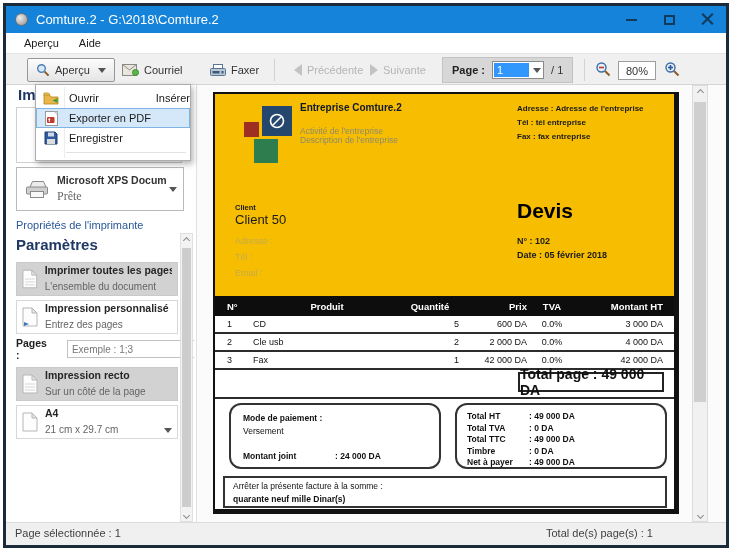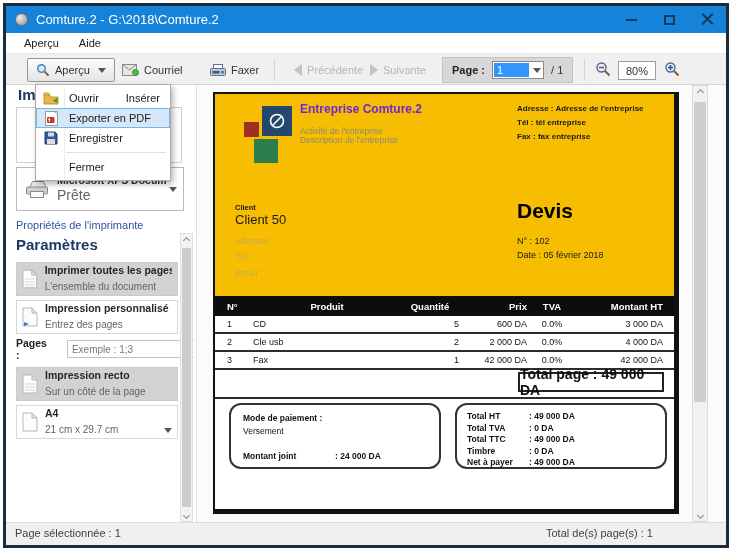--- a/index.html
+++ b/index.html
@@ -32,36 +32,36 @@
   .tri-down-sm { width:0; height:0; border:4px solid transparent; border-top:5px solid #555; border-bottom:0; margin-left:3px; }
   .page-panel { position:absolute; left:436px; top:3px; height:26px; background:#d7d7d7; border:1px solid #c3c3c3; display:flex; align-items:center; gap:7px; padding:0 9px; }
   .page-label { font-weight:bold; color:#222; }
   .page-combo { width:52px; height:18px; background:#fff; border:1px solid #8a8a8a; display:flex; align-items:center; }
   .page-combo .val { flex:1; background:#3297fd; color:#fff; font-size:11px; padding:1px 3px; margin:1px; }
   .page-combo .arr { width:13px; display:flex; justify-content:center; }
   .zoom-box { position:absolute; left:612px; top:7px; width:38px; height:19px; background:#fff; border:1px solid #9d9d9d; display:flex; align-items:center; justify-content:center; }
   .zoom-ico { position:absolute; top:7px; }
 
   
-  .menu { position:absolute; left:29px; top:78px; width:136px; background:#fff; border:1px solid #adadad; box-shadow:2px 3px 6px rgba(0,0,0,.3); z-index:60; padding:3px 0; }
+  .menu { position:absolute; left:29px; top:78px; width:156px; background:#fff; border:1px solid #adadad; box-shadow:2px 3px 6px rgba(0,0,0,.3); z-index:60; padding:3px 0; }
   .menu::before { content:""; position:absolute; left:28px; top:2px; bottom:2px; width:1px; background:#ededed; }
   .menu-item { height:20px; display:flex; align-items:center; font-size:11px; color:#1a1a1a; padding-left:5px; position:relative; }
   .menu-ic { width:20px; display:flex; justify-content:center; margin-right:8px; flex:0 0 auto; }
-  .menu-short { margin-left:auto; padding-right:10px; }
+  .menu-short { margin-left:auto; }
   .menu-item.hl { background:#d5e8fa; outline:1px solid #7eb3e3; outline-offset:-1px; }
   .menu-sep { height:1px; background:#e2e2e2; margin:4px 4px 4px 30px; }
 
   
   .sidebar { position:absolute; left:4px; top:79px; width:184px; bottom:23px; background:#fff; overflow:hidden; }
   .print-heading { position:absolute; left:8px; top:1px; font-size:15px; font-weight:bold; color:#1f3864; }
   .print-big { position:absolute; left:6px; top:22px; width:166px; height:56px; border:1px solid #cfcfcf; background:#fff; }
   .printer-box { position:absolute; left:6px; top:82px; width:168px; height:44px; border:1px solid #b9b9b9; display:flex; align-items:center; background:#fff; }
   .printer-txt { flex:1; min-width:0; }
   .printer-name { font-size:10.5px; font-weight:bold; color:#333; white-space:nowrap; overflow:hidden; }
-  .printer-status { font-size:14px; color:#666; }
+  .printer-status { font-size:12px; color:#666;font-family:Liberation Serif, serif; }
   .printer-arr { margin-right:6px; }
   .printer-props { position:absolute; left:6px; top:134px; font-size:11px; color:#2b579a; }
   .settings-heading { position:absolute; left:6px; top:151px; font-size:15px; font-weight:bold; color:#1f3864; }
   .side-list { position:absolute; left:6px; top:177px; width:162px; }
   .side-item { width:162px; height:34px; margin-bottom:4px; display:flex; align-items:center; gap:7px; padding:0 5px; border:1px solid #d8d8d8; background:#fff; }
   .side-item.sel { background:#d2d2d2; border-color:#cacaca; }
   .side-txt { min-width:0; }
   .side-title { font-size:10.5px; font-weight:bold; color:#262626; line-height:12px; white-space:nowrap; overflow:hidden; }
   .side-sub { font-size:10px; color:#646464; line-height:12px; white-space:nowrap; overflow:hidden; }
   .pages-row { display:flex; align-items:center; gap:20px; height:22px; margin:1px 0 7px; }
@@ -80,28 +80,28 @@
   .preview { position:absolute; left:190px; top:79px; right:0; bottom:23px; background:#fbfbfb; border-left:1px solid #e2e2e2; }
   .vscroll { position:absolute; right:18px; top:0; bottom:0; width:16px; background:#f1f1f1; border:1px solid #dcdcdc; }
   .vscroll .thumb { position:absolute; left:1px; right:1px; top:16px; height:300px; background:#cfcfcf; }
 
   .doc { position:absolute; left:16px; top:7px; width:466px; height:422px; border:2px solid #111; border-right-width:5px; border-bottom-width:5px; background:#fff; }
   .doc-yellow { position:absolute; left:0; top:0; right:0; height:202px; background:#f7bd00; }
   .sq { position:absolute; }
   .sq-red { left:29px; top:28px; width:15px; height:15px; background:#9e2f23; }
   .sq-blue { left:47px; top:12px; width:30px; height:30px; background:#25476e; display:flex; align-items:center; justify-content:center; }
   .sq-green { left:39px; top:45px; width:24px; height:24px; background:#2e7d4f; }
-  .comp-name { position:absolute; left:85px; top:8px; font-size:12px; font-weight:bold; color:#6d28d9;text-align:center; }
+  .comp-name { position:absolute; left:85px; top:8px; font-size:10px; font-weight:bold; color:#0f172a;text-align:center; }
   .comp-sub { position:absolute; left:85px; font-size:8.5px; color:#8d8a6e; }
   .contact { position:absolute; left:302px; top:8px; font-size:8px; font-weight:bold; color:#1a1a1a; line-height:14px; }
   .client-label { position:absolute; left:20px; top:109px; font-size:7.5px; font-weight:bold; color:#1a1a1a; }
   .client-name { position:absolute; left:20px; top:118px; font-size:13px; color:#1a1a1a; }
   .client-faint { position:absolute; left:20px; font-size:9px; color:#c4ab4e; }
   .devis-title { position:absolute; left:302px; top:105px; font-size:21px; font-weight:bold; color:#000; }
-  .devis-meta { position:absolute; left:302px; font-size:9px; font-weight:normal; color:#1a1a1a; }
+  .devis-meta { position:absolute; left:302px; font-size:9px; font-weight:bold; color:#1a1a1a; }
 
   .doc-thead { position:absolute; left:0; top:202px; right:0; height:20px; background:#0d0d0d; color:#fff; display:flex; align-items:center; font-size:9.5px; font-weight:bold; padding:0 10px 0 12px; }
   .doc-rows { position:absolute; left:0; top:222px; right:0; }
   .doc-row { display:flex; align-items:center; height:18px; font-size:9px; color:#111; border-bottom:2px solid #2c2c2c; padding:0 10px 0 12px; }
   .c-n { width:26px; } .c-prod { width:148px; } .c-qte { width:58px; text-align:right; }
   .c-prix { width:68px; text-align:right; } .c-tva { width:50px; text-align:center; } .c-mont { width:86px; text-align:right; }
   .doc-thead .c-prod { text-align:center; } .doc-thead .c-qte { text-align:center; }
   .total-box { position:absolute; top:278px; right:10px; width:146px; height:20px; border:2px solid #222; display:flex; align-items:center; justify-content:center; font-size:14px; font-weight:bold; color:#111; }
   .doc-line { position:absolute; top:303px; left:0; right:0; height:2px; background:#2c2c2c; }
   .pay-box { position:absolute; top:309px; left:14px; width:212px; height:66px; border:2px solid #333; border-radius:12px; font-size:8.5px; color:#111; }
@@ -312,24 +312,20 @@
       <span class="menu-ic">
           <svg width="14" height="14" viewBox="0 0 14 14">
             <path d="M1 1 h10 l2 2 v10 H1 z" fill="#2f5b9e" stroke="#1d3c6e"></path>
             <rect x="3" y="8" width="8" height="5" fill="#dcdcdc"></rect>
             <rect x="4" y="1.5" width="6" height="4" fill="#cfd8e8"></rect>
           </svg>
         </span>
       <span>Enregistrer</span>
     </div>
     <div class="menu-sep"></div>
-    <div class="menu-item">
-      <span class="menu-ic"></span>
-      <span>Fermer</span>
-    </div>
   </div>
 
   <div class="preview">
     <div class="doc">
       <div class="doc-yellow">
         <span class="sq sq-red"></span>
         <span class="sq sq-blue">
           <svg width="20" height="20" viewBox="0 0 20 20">
               <circle cx="10" cy="10" r="6.5" fill="none" stroke="#fff" stroke-width="1.6"></circle>
               <path d="M6 14 L14 6" stroke="#fff" stroke-width="1.6"></path>
@@ -414,20 +410,24 @@
           </div>
         <div class="tot-row">
             <span class="lab">Timbre</span>
             <span>: 0 DA</span>
           </div>
         <div class="tot-row">
             <span class="lab">Net à payer</span>
             <span>: 49 000 DA</span>
           </div>
       </div>
+      <div class="foot-box">
+        <div>Arrêter la présente facture à la somme :</div>
+        <div class="foot2">quarante neuf mille Dinar(s)</div>
+      </div>
     </div>
 
     <div class="vscroll">
       <span class="sc-arr top">
           <span class="chev up"></span>
         </span>
       <span class="thumb"></span>
       <span class="sc-arr bot">
           <span class="chev down"></span>
         </span>

